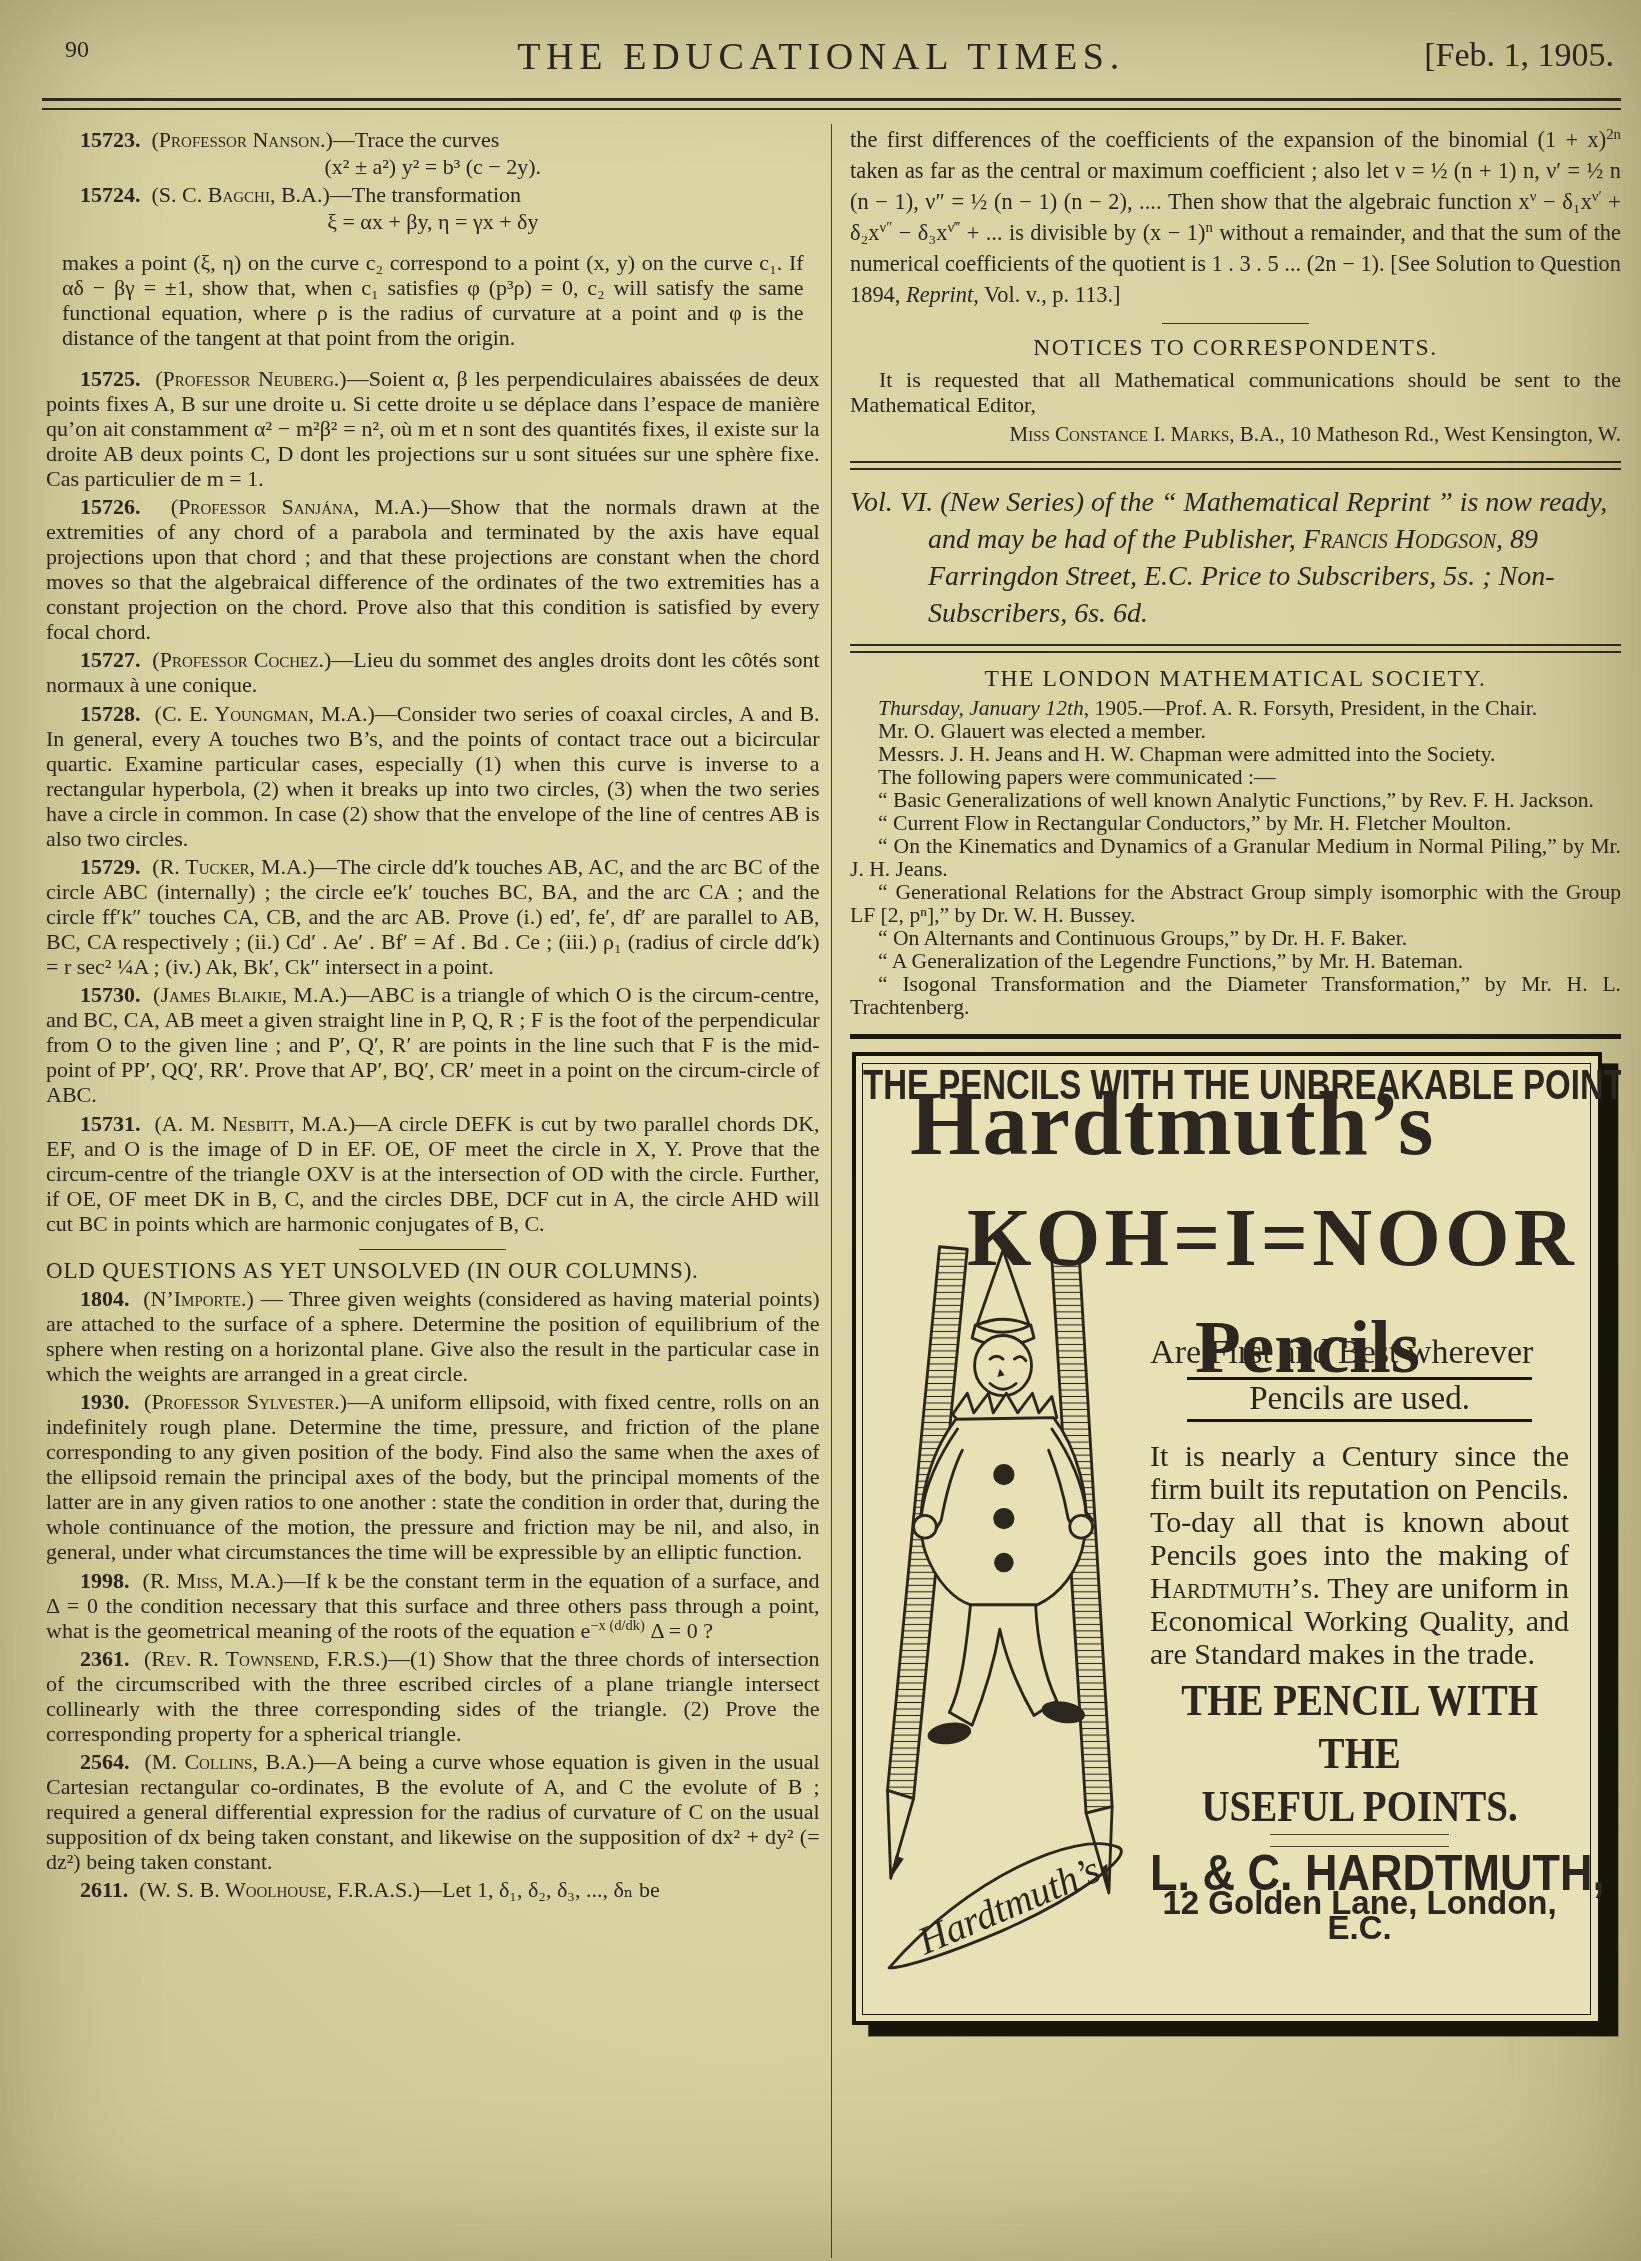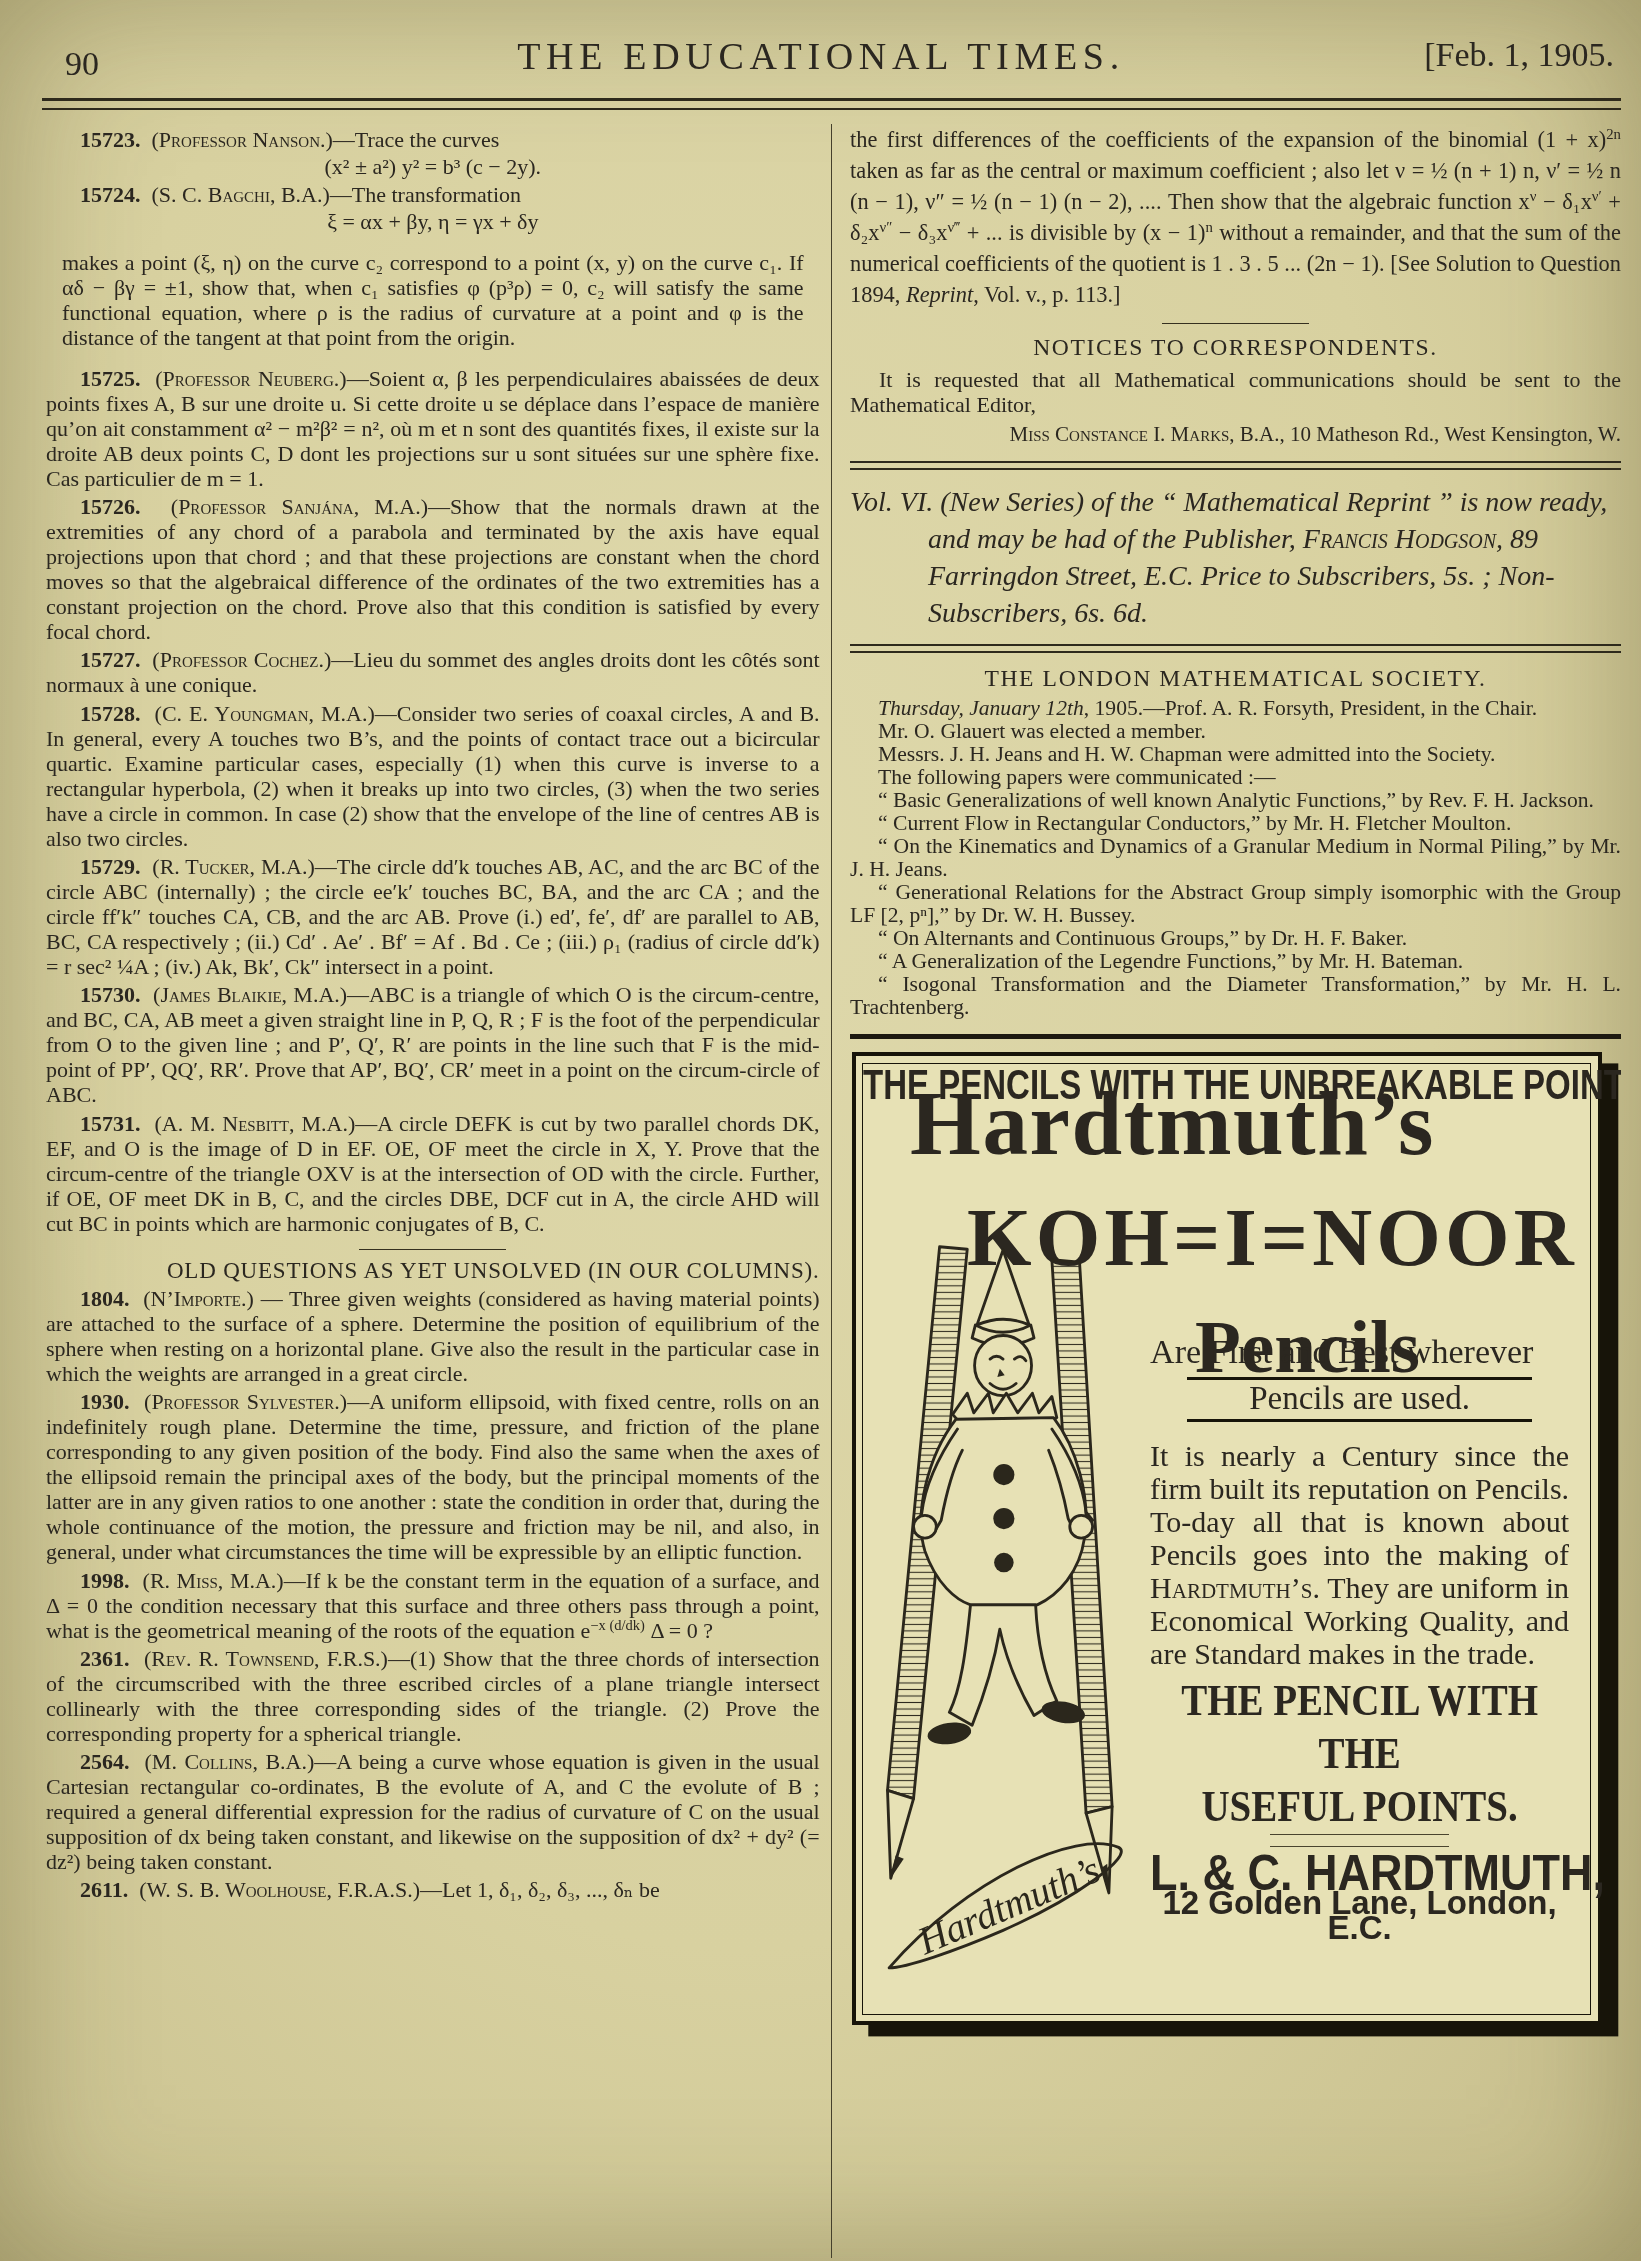--- a/index.html
+++ b/index.html
@@ -4,40 +4,40 @@
 <style>
   html,body { margin:0; padding:0; background:#55503e; }
   .page {
     position:relative; width:1642px; height:2261px; overflow:hidden;
     background: radial-gradient(ellipse at 45% 38%, #ded8ab 0%, #d8d1a0 55%, #c6bd8b 100%);
     box-shadow: inset 0 0 147px rgba(80,70,30,.38);
     color:#2b2720;
     font-family:"Liberation Serif","DejaVu Serif",serif;
   }
   
-  .hdr-page  { position:absolute; top:45px; left:65px;  font-size:34px; }
+  .hdr-page  { position:absolute; top:36px; left:65px;  font-size:24px; }
   .hdr-title { position:absolute; top:34px; left:0; width:100%; text-align:center; font-size:38px; letter-spacing:5.7px; }
   .hdr-date  { position:absolute; top:36px; right:28px; font-size:34px; }
   .rule2 { position:absolute; top:98px; left:42px; right:21px; height:6.5px;
            border-top:3.3px solid #2e2a1c; border-bottom:2.4px solid #2e2a1c; }
   
   .columns { position:absolute; top:124px; left:46px; right:21px; bottom:3.3px; display:flex; }
   .col-left  { width:785px; padding-right:11.4px; box-sizing:border-box; overflow:hidden; }
   .col-div   { border-left:1.6px solid #45402c; }
   .col-right { flex:1; padding-left:18px; box-sizing:border-box; overflow:hidden; }
   .col-left, .col-right { font-size:22px; line-height:25px; text-align:justify; }
   
   .prob { margin:3.3px 0 0 0; text-indent:34px; }
   .prob-cont { margin:16px; text-indent:0; }
   .pnum { font-weight:bold; }
   .sc   { font-variant:small-caps; }
   .formula { text-align:center; text-indent:0; margin:1.6px 0; }
   sup { font-size:66%; line-height:0; }
   .short-rule { width:147px; border-top:1.6px solid #35301f; margin:13px auto 6.5px; }
-  .sect-head { text-align:right; text-indent:0; font-size:23px; letter-spacing:0.8px; margin:8.1px 0 3.3px; }
+  .sect-head { text-align:left; text-indent:0; font-size:23px; letter-spacing:0.8px; margin:8.1px 0 3.3px; }
   
   .cont-p { margin:0; line-height:31px; font-size:22.4px; }
   .center-head { text-align:center; text-indent:0; letter-spacing:1.6px; font-size:23.6px; margin:11.4px 0 6.5px; }
   .notice-p { margin:0; text-indent:29px; line-height:25px; }
   .editor-line { margin:3.3px 0 0 0; text-indent:0; font-size:21px; line-height:28px; text-align:right; }
   .rule-d { border-top:2.4px solid #2e2a1c; border-bottom:2.4px solid #2e2a1c; height:4.9px; margin:13px 0; }
   .announce { font-style:italic; font-size:28px; line-height:37px; padding-left:78px; text-indent:-78px;
               margin:4.9px 0; text-align:left; }
   .lms-p { margin:0; text-indent:28px; font-size:21.6px; line-height:23px; }
   .heavy-rule { border-top:5.7px solid #1d1910; margin:14.7px 0 0 0; }

